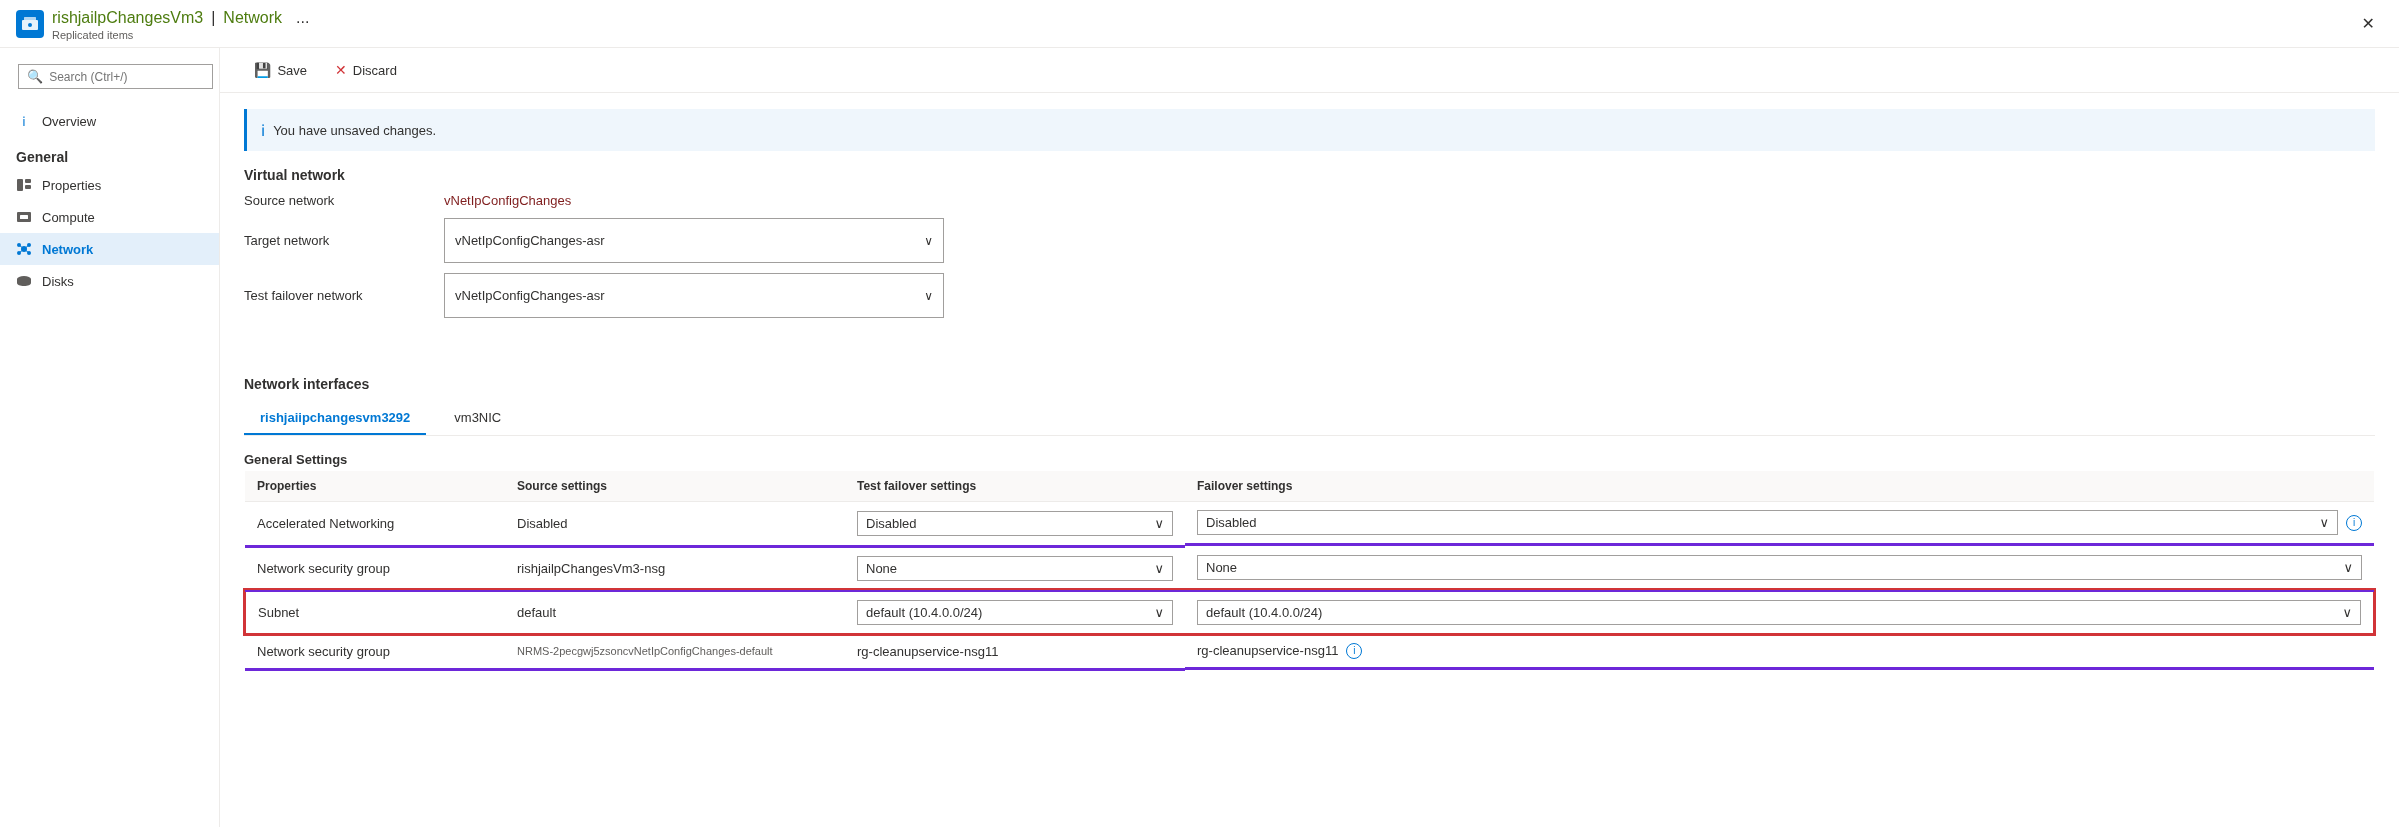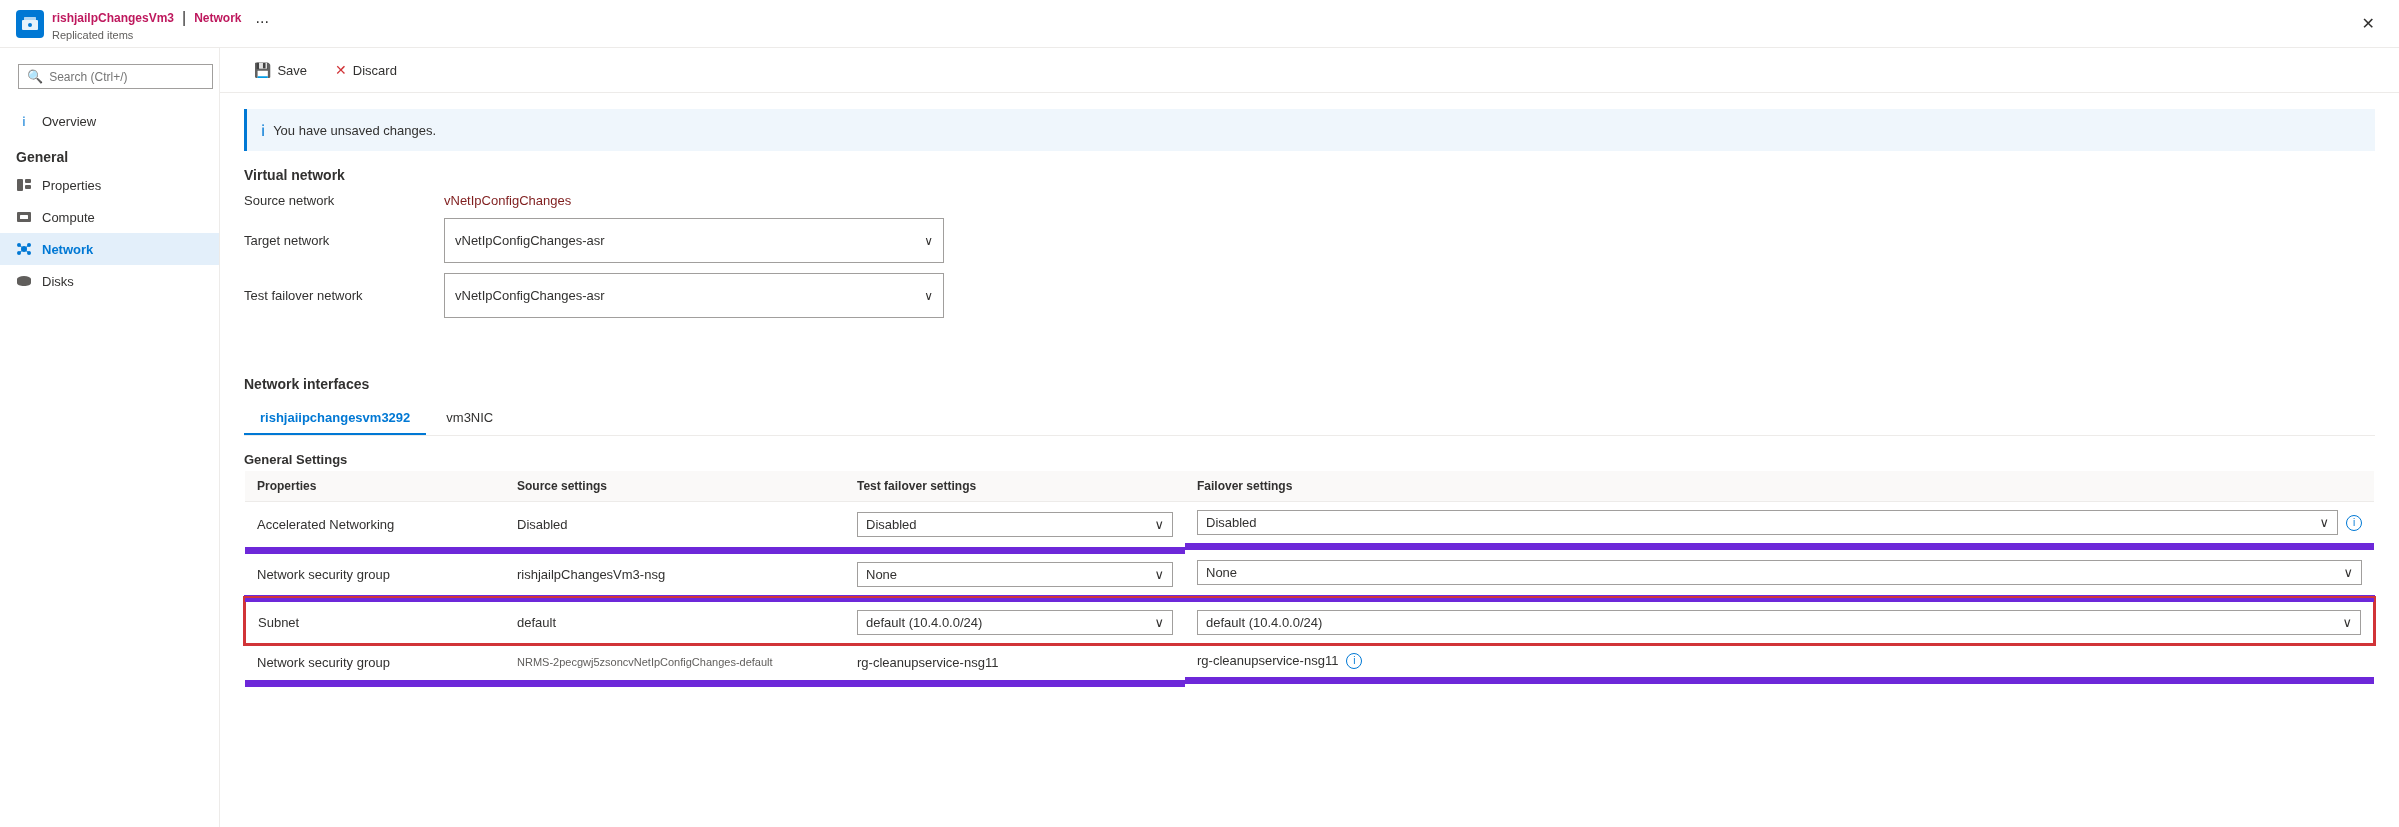--- a/index.html
+++ b/index.html
@@ -5,21 +5,21 @@
     * { box-sizing: border-box; margin: 0; padding: 0; }
     body { font-family: 'Segoe UI', Arial, sans-serif; font-size: 13px; color: #323130; background: #fff; overflow: hidden; }
 
     .app-container { display: flex; flex-direction: column; height: 827px; width: 2399px; }
 
     
     .header { display: flex; align-items: center; justify-content: space-between; padding: 8px 16px; border-bottom: 1px solid #edebe9; height: 48px; }
     .header-left { display: flex; align-items: center; gap: 8px; }
     .header-icon { width: 28px; height: 28px; background: #0078d4; border-radius: 4px; display: flex; align-items: center; justify-content: center; }
     .header-icon svg { fill: white; }
-    .header-title { font-size: 12px; font-weight: 700; color: #be185d; }
+    .header-title { font-size: 16px; font-weight: 400; color: #4d7c0f; }
     .header-divider { color: #323130; font-size: 16px; }
     .header-title-group { display: flex; flex-direction: column; }
     .header-name-row { display: flex; align-items: center; gap: 8px; }
     .close-btn { background: none; border: none; cursor: pointer; font-size: 16px; color: #323130; padding: 4px 8px; }
     .more-btn { background: none; border: none; cursor: pointer; font-size: 16px; color: #323130; padding: 2px 6px; }
 
     
     .main-layout { display: flex; flex: 1; overflow: hidden; }
 
     
@@ -49,30 +49,30 @@
 
     
     .form-row { display: flex; align-items: center; margin-bottom: 10px; }
     .form-label { width: 200px; font-size: 13px; color: #323130; flex-shrink: 0; }
     .form-value { font-size: 13px; color: #7f1d1d; }
     .form-dropdown { width: 500px; border: 1px solid #a19f9d; padding: 14px 10px; display: flex; align-items: center; justify-content: space-between; cursor: pointer; background: white; }
     .form-dropdown .chevron { color: #323130; font-size: 12px; }
 
     
     .tabs-container { padding: 16px 24px 0; }
-    .tabs { display: flex; gap: 4px; border-bottom: 1px solid #edebe9; }
+    .tabs { display: flex; gap: 12px; border-bottom: 1px solid #edebe9; }
     .tab { padding: 8px 16px; cursor: pointer; font-size: 13px; color: #323130; border-bottom: 2px solid transparent; }
     .tab.active { color: #0078d4; border-bottom: 2px solid #0078d4; font-weight: 600; }
 
     
     .table-container { padding: 16px 24px; }
     .subsection-title { font-size: 13px; font-weight: 600; margin-bottom: 4px; }
     .settings-table { width: 100%; border-collapse: collapse; }
     .settings-table th { text-align: left; font-size: 12px; font-weight: 600; color: #323130; padding: 8px 12px; border-bottom: 1px solid #edebe9; background: #faf9f8; }
-    .settings-table td { padding: 8px 12px; font-size: 13px; color: #323130; border-bottom: 7px solid #6d28d9; vertical-align: middle; }
+    .settings-table td { padding: 8px 12px; font-size: 13px; color: #323130; border-bottom: 3px solid #6d28d9; vertical-align: middle; }
 
     .col-properties { width: 260px; }
     .col-source { width: 340px; }
     .col-test { width: 340px; }
     .col-failover { flex: 1; margin-top: 20px; }
 
     .cell-dropdown { border: 1px solid #a19f9d; padding: 4px 8px; display: flex; align-items: center; justify-content: space-between; cursor: pointer; background: white; min-width: 280px; }
     .cell-dropdown.disabled { background: #f3f2f1; color: #a19f9d; border-color: #d2d0ce; cursor: not-allowed; }
 
     .info-icon { display: inline-flex; align-items: center; justify-content: center; width: 16px; height: 16px; border-radius: 50%; border: 1px solid #0078d4; color: #0078d4; font-size: 10px; cursor: pointer; margin-left: 4px; }

